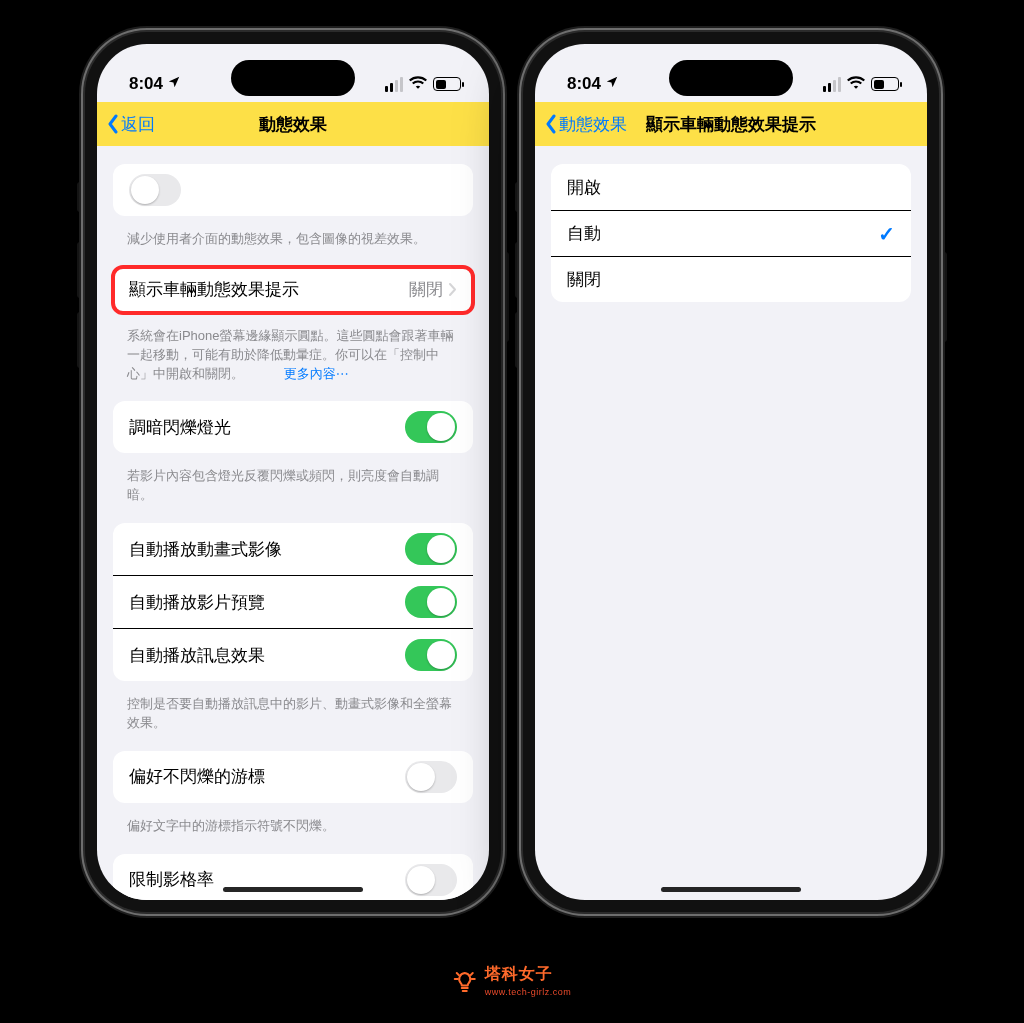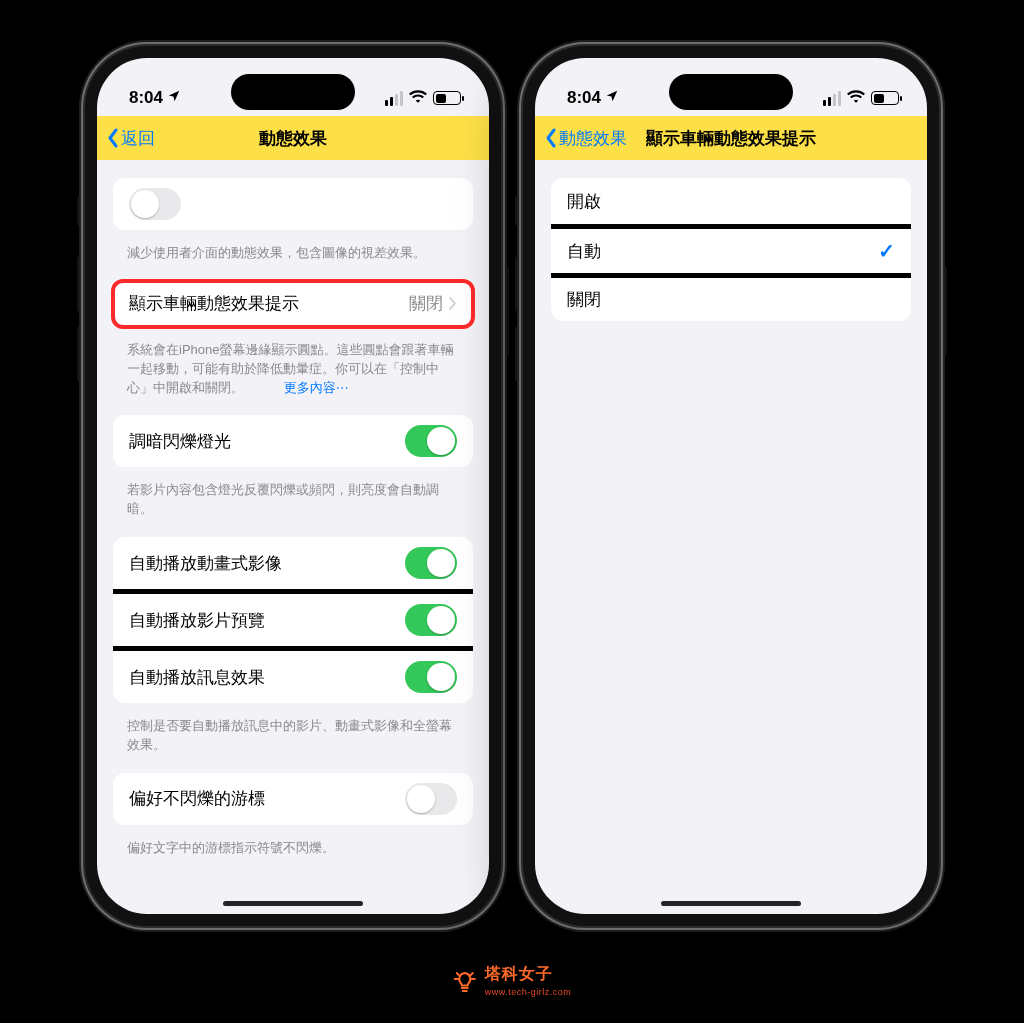--- a/index.html
+++ b/index.html
@@ -9,21 +9,21 @@
     font-family: -apple-system, "Helvetica Neue", Arial, sans-serif;
     position: relative;
     overflow: hidden;
   }
   .stage {
     position: absolute; inset: 0;
     display: flex;
     justify-content: center;
     align-items: flex-start;
     gap: 22px;
-    padding-top: 46px;
+    padding-top: 32px;
   }
 
   
   .phone {
     width: 416px;
     height: 880px;
     position: relative;
   }
   .phone-body {
     position: absolute; inset: 0;
@@ -137,21 +137,21 @@
   .group.highlight{
     outline: 4px solid #ff2a2a;
     outline-offset: -2px;
     border-radius:10px;
   }
   .row{
     display:flex; align-items:center;
     min-height:46px;
     padding: 10px 16px;
     font-size:17px; color:#000;
-    border-top:5px solid #000000;
+    border-top:1px solid #000000;
   }
   .row:first-child{ border-top:none; }
   .row .label{ flex:1; }
   .row .value{
     color:#8a8a8e; font-size:17px; margin-right:6px;
   }
   .row .chev{
     width:8px; height:13px; opacity:.35;
   }
   .row .check{
@@ -310,20 +310,26 @@
         <div class="footer">控制是否要自動播放訊息中的影片、動畫式影像和全螢幕效果。</div>
 
         <div class="group">
           <div class="row">
             <span class="label">偏好不閃爍的游標</span>
             <span class="switch off"></span>
           </div>
         </div>
         <div class="footer">偏好文字中的游標指示符號不閃爍。</div>
 
+        <div class="group">
+          <div class="row">
+            <span class="label">限制影格率</span>
+            <span class="switch off"></span>
+          </div>
+        </div>
 
       </div>
       <div class="home-ind"></div>
     </div>
   </div>
 
   <div class="phone">
     <div class="btn-side btn-silence"></div>
     <div class="btn-side btn-vol-up"></div>
     <div class="btn-side btn-vol-dn"></div>

